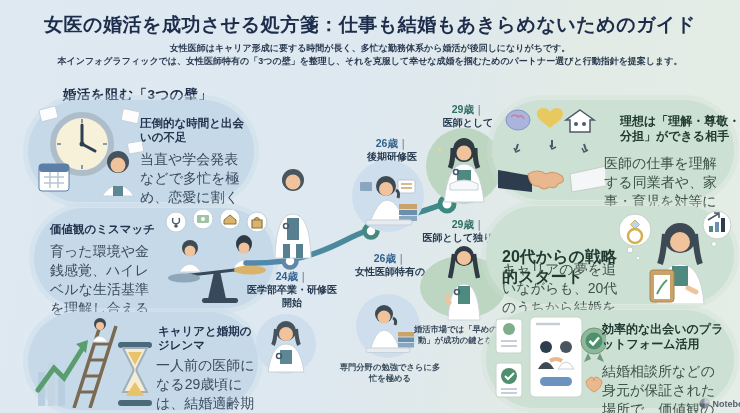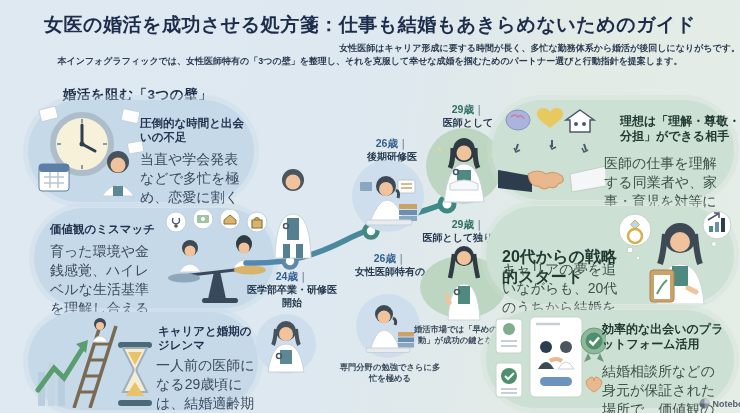--- a/index.html
+++ b/index.html
@@ -30,21 +30,21 @@
   .footer{right:10px;bottom:4px;display:flex;align-items:center;gap:3px;}
   .footer span{font-size:9px;font-weight:bold;color:#55606c;}
   svg{display:block;}
 </style>
 </head>
 <body>
 
 <div id="canvas">
 
   <div class="abs title">女医の婚活を成功させる処方箋：仕事も結婚もあきらめないためのガイド</div>
-  <div class="abs sub" style="top:42px;text-align:right;">女性医師はキャリア形成に要する時間が長く、多忙な勤務体系から婚活が後回しになりがちです。</div>
+  <div class="abs sub" style="top:42px;">女性医師はキャリア形成に要する時間が長く、多忙な勤務体系から婚活が後回しになりがちです。</div>
   <div class="abs sub" style="top:55px;">本インフォグラフィックでは、女性医師特有の「3つの壁」を整理し、それを克服して幸せな成婚を掴むためのパートナー選びと行動指針を提案します。</div>
 
   <div class="abs hd" style="left:20px;top:86px;width:235px;">婚活を阻む「3つの壁」</div>
   <div class="abs hd green" style="left:495px;top:102px;width:230px;">成功への最短ルート</div>
 
   <div class="abs card blue" style="left:28px;top:100px;width:226px;height:102px;">
     <svg class="abs" style="left:8px;top:6px;" width="110" height="92" viewBox="0 0 110 92">
       <rect x="4" y="2" width="17" height="12" rx="1.5" fill="#fdfdfd" stroke="#c4d0da" transform="rotate(-14 12 8)"></rect>
       <rect x="86" y="4" width="17" height="12" rx="1.5" fill="#fdfdfd" stroke="#c4d0da" transform="rotate(12 94 10)"></rect>
       <rect x="92" y="36" width="15" height="11" rx="1.5" fill="#fdfdfd" stroke="#c4d0da" transform="rotate(-10 99 41)"></rect>

